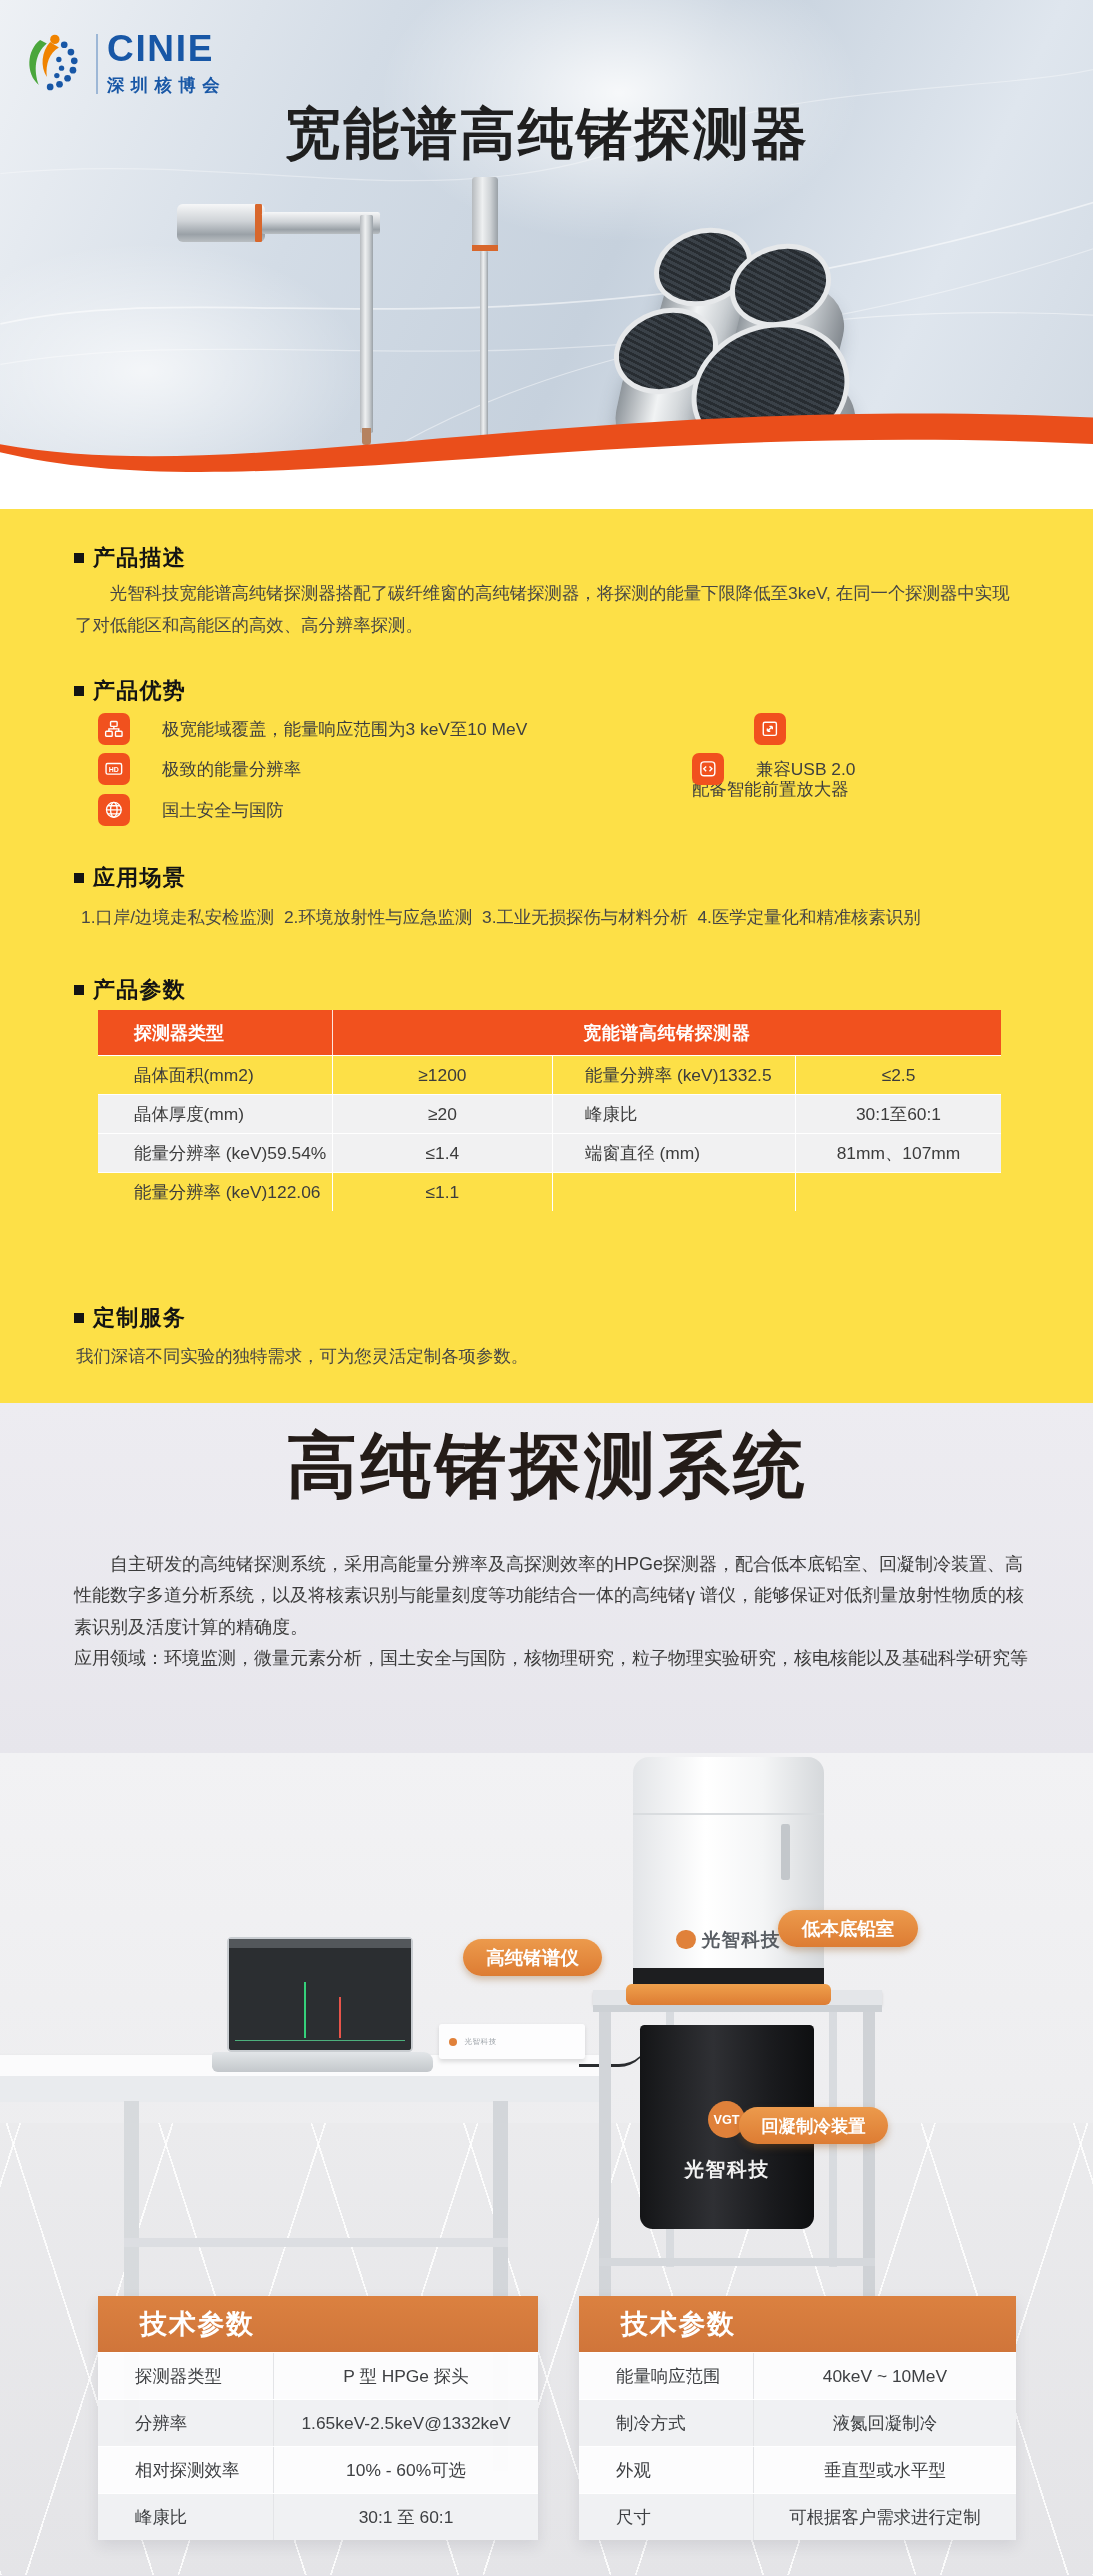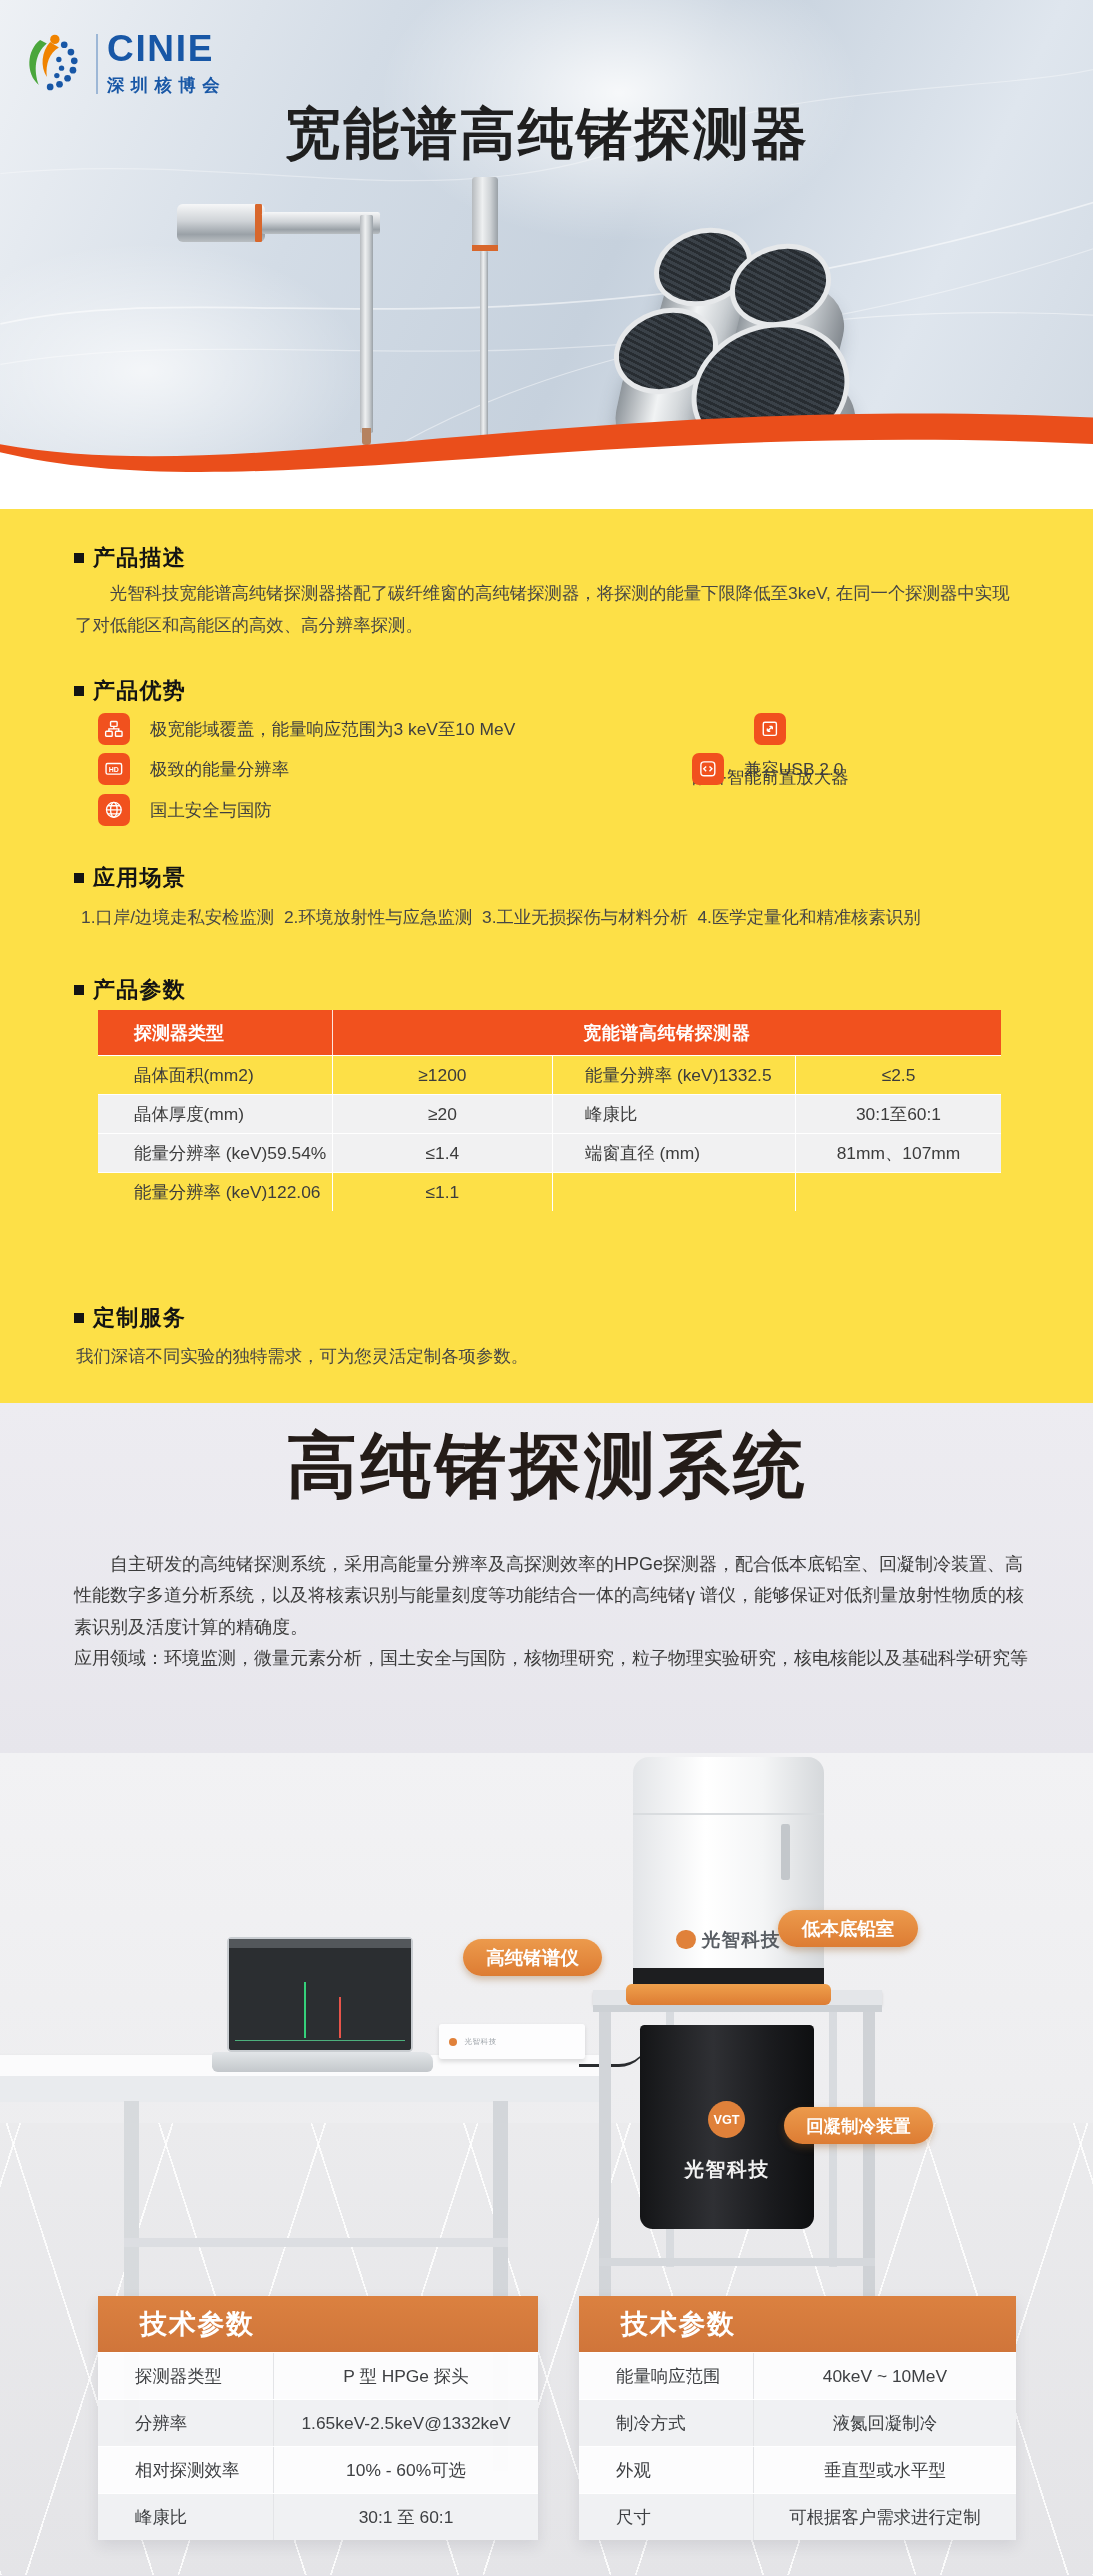--- a/index.html
+++ b/index.html
@@ -47,21 +47,21 @@
                 repeating-linear-gradient(45deg,#272c31 0 2.9px,#3a4148 2.9px 5.8px),
                 #30363c; }
 
   
   .info { position:absolute; left:0; top:509px; width:1094px; height:894px; background:#fde047; }
   .sec-head { position:absolute; display:flex; align-items:center; gap:9.3px; }
   .sec-head .bullet { width:9.8px; height:9.8px; background:#141414; }
   .sec-head .txt { font-size:22px; font-weight:800; color:#141414; letter-spacing:1.2px; }
   .body-text { font-size:17.4px; color:#464646; line-height:1.85; }
 
-  .adv-item { position:absolute; display:flex; align-items:center; gap:20px; }
+  .adv-item { position:absolute; display:flex; align-items:center; gap:32px; }
   .adv-icon { width:32px; height:32px; border-radius:7px; background:#F1511E; display:flex; align-items:center; justify-content:center; flex:0 0 32px; }
   .adv-text { font-size:17.4px; color:#3f3f3f; white-space:nowrap; }
 
   .spec-table { position:absolute; left:98px; top:501px; width:903px; font-size:17.4px; color:#3c3c3c; }
   .spec-header { display:flex; height:45px; background:#F1511E; color:#fff; font-weight:700; font-size:18px; }
   .spec-header .c1 { width:26%; display:flex; align-items:center; padding-left:36px; border-right:1.2px solid rgba(255,255,255,.85); }
   .spec-header .c2 { flex:1; display:flex; align-items:center; justify-content:center; letter-spacing:0.6px; }
   .spec-row { display:flex; height:39px; border-top:1.2px solid #fff; }
   .spec-row.alt { background:#f1f1f2; }
   .spec-row .cell { display:flex; align-items:center; }
@@ -131,21 +131,21 @@
                background:linear-gradient(90deg,#141517 0%,#2f3034 42%,#1a1b1e 75%,#0e0f11 100%); }
   .vgt { position:absolute; left:68px; top:76px; width:37px; height:37px; border-radius:50%; background:#e0813a;
          display:flex; align-items:center; justify-content:center; color:#fff; font-size:12.7px; font-weight:900; }
   .cyl-black .t { position:absolute; left:0; top:131px; width:100%; text-align:center; color:#f2f2f2; font-size:19.7px; font-weight:700; letter-spacing:1.7px; }
 
   .pill { position:absolute; height:37px; border-radius:18.5px; background:linear-gradient(180deg,#ec9a4c,#dd7c33);
           color:#fff; font-weight:700; display:flex; align-items:center; justify-content:center;
           box-shadow:0 3.5px 7px rgba(150,90,30,.35); }
   .pill1 { left:463px;  top:186px; width:139px; font-size:18.5px; }
   .pill2 { left:778px; top:157px; width:140px; font-size:18.5px; }
-  .pill3 { left:784px; top:354px; width:149px; font-size:17.4px; }
+  .pill3 { left:739px; top:354px; width:149px; font-size:17.4px; }
 
   
   .ttable { position:absolute; top:2296px; box-shadow:0 5.8px 14px rgba(40,40,60,.10); }
   .ttable.left  { left:98px;  width:440px; }
   .ttable.right { left:579px; width:437px; }
   .tt-header { height:56px; background:linear-gradient(180deg,#DB8140,#D0753A); color:#fff;
                font-size:27px; font-weight:800; letter-spacing:1.7px; display:flex; align-items:center; padding-left:42px; }
   .tt-row { display:flex; height:47px; font-size:17.4px; color:#3e4043; border-top:1.2px solid #fff; background:rgba(252,252,253,.97); }
   .tt-row.alt { background:rgba(240,241,243,.97); }
   .tt-label { width:40%; display:flex; align-items:center; padding-left:37px; border-right:1.2px solid #e3e4e7; }

